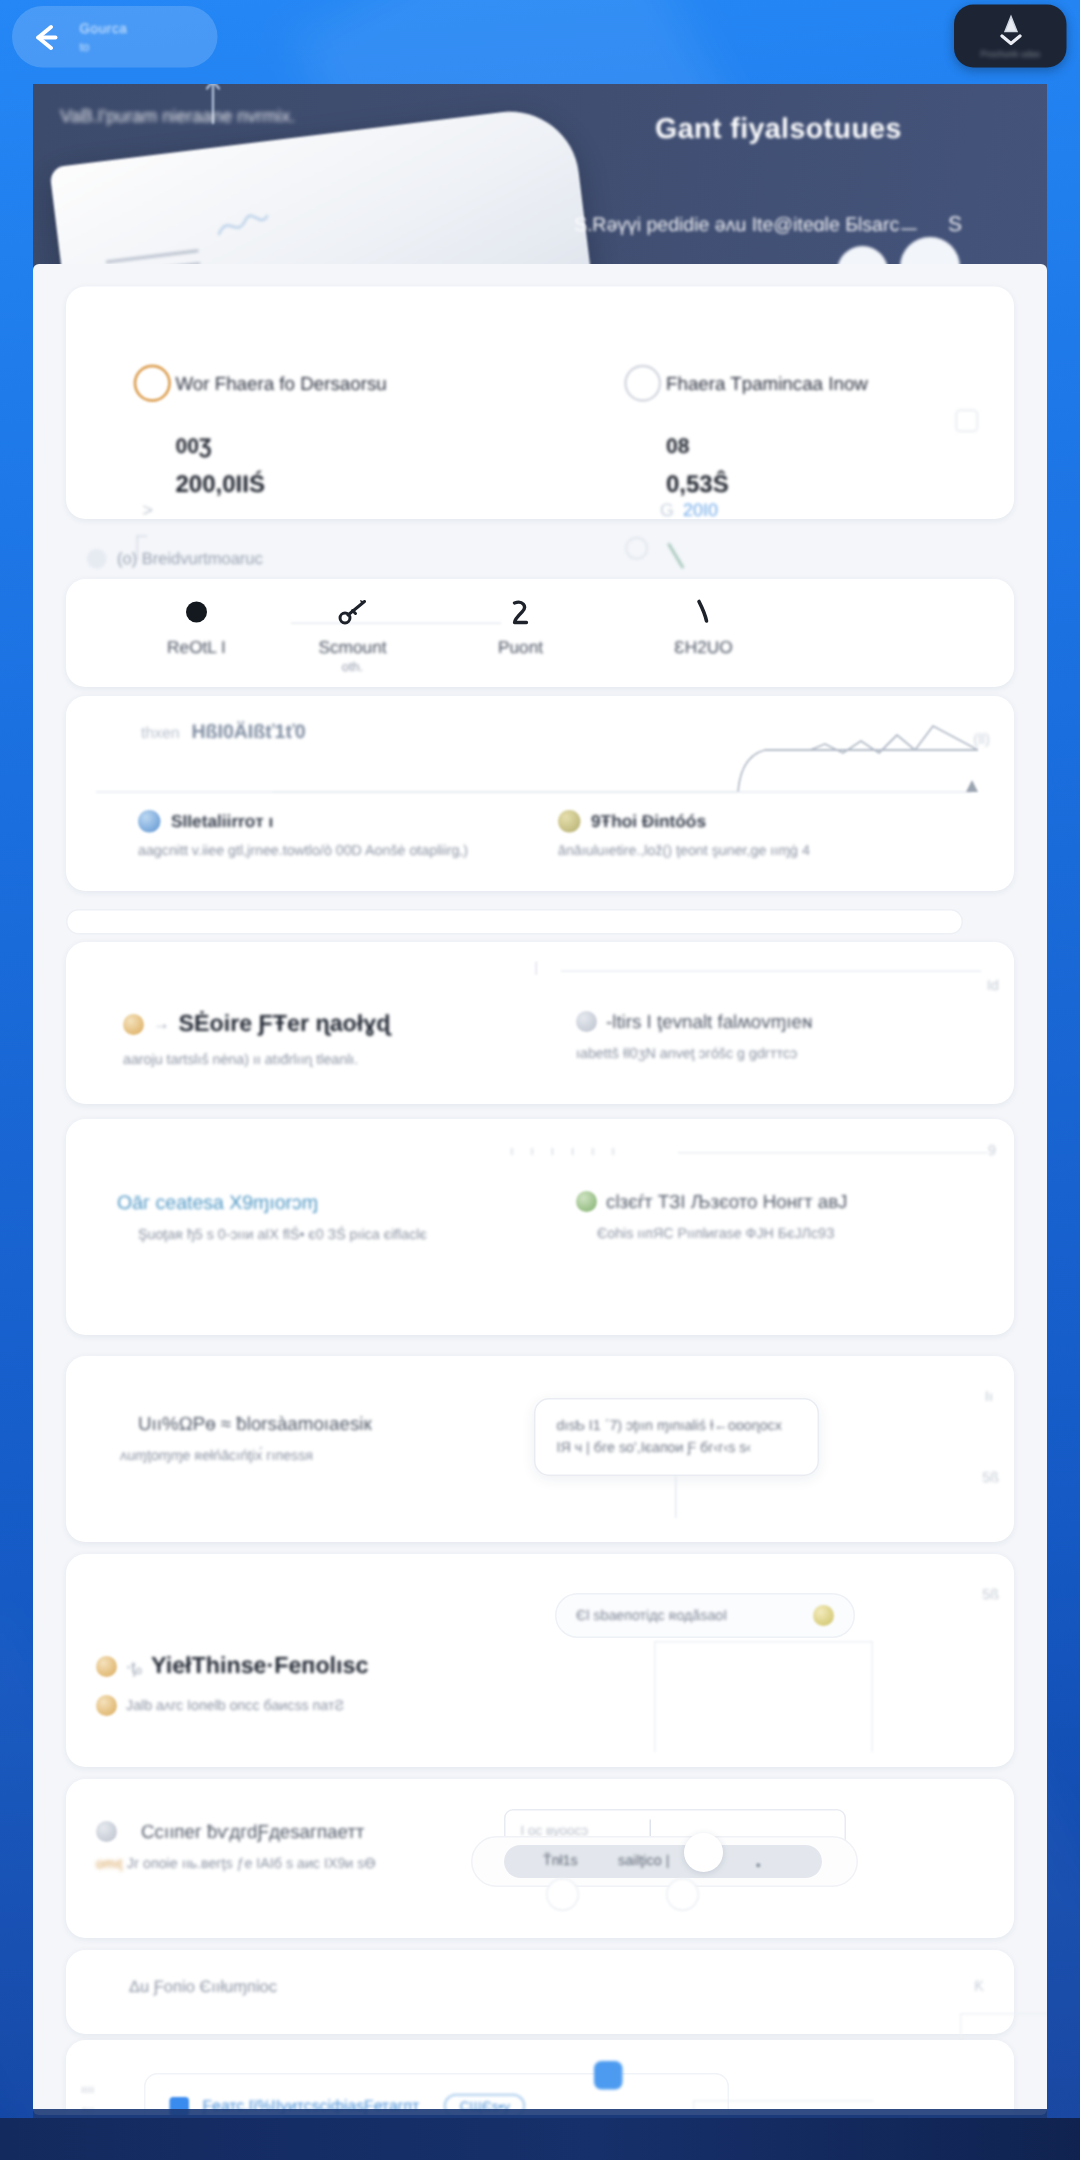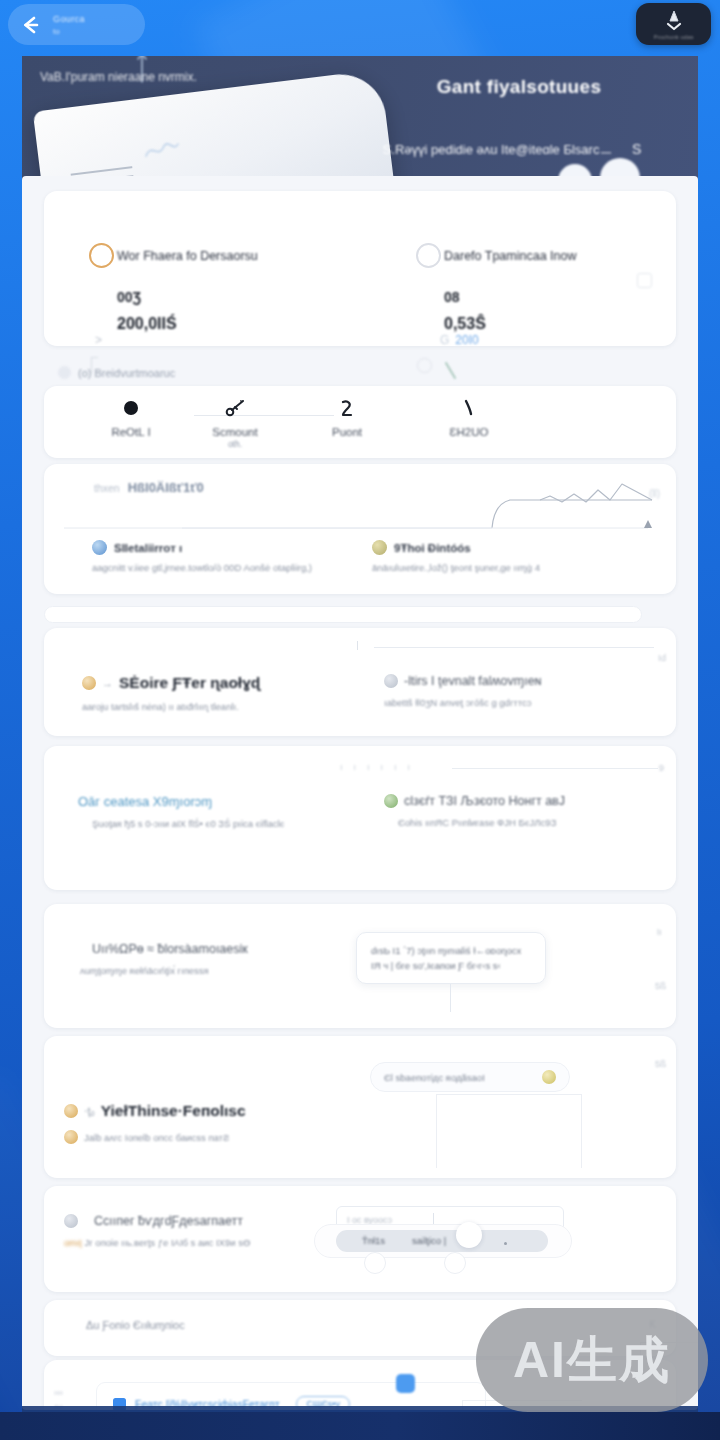--- a/index.html
+++ b/index.html
@@ -504,21 +504,21 @@
         </div>
         <span class="tick">
           <svg width="18" height="22" viewBox="0 0 18 22">
             <path d="M3 4 L12 19" stroke="#9fc2b4" stroke-width="2" stroke-linecap="round"></path>
           </svg>
         </span>
       </div>
 
       <div class="stat-col c2">
         <span class="ring g"></span>
-        <div class="stat-label">Darefo Tpamincaa Inow</div>
+        <div class="stat-label">Fhaera Tpamincaa Inow</div>
         <div class="stat-v1">08</div>
         <div class="stat-v2">0,53Ŝ</div>
         <span class="micro-ring"></span>
       </div>
       <span class="ghost-sq"></span>
     </div>
 
     <div class="sec-cap">
       <span class="dot"></span>
       <span class="tx">(o) Breidvurtmoaruc</span>
@@ -732,17 +732,14 @@
       </div>
       <span class="agree-badge"></span>
       <div class="ghost-panel"></div>
     </div>
 
   </div>
 
   <div class="footer-rim"></div>
   <div class="footer-dark"></div>
 
-  <div class="watermark">
-    <span>AI生成</span>
-  </div>
 
 </div>
 
 </body></html>

